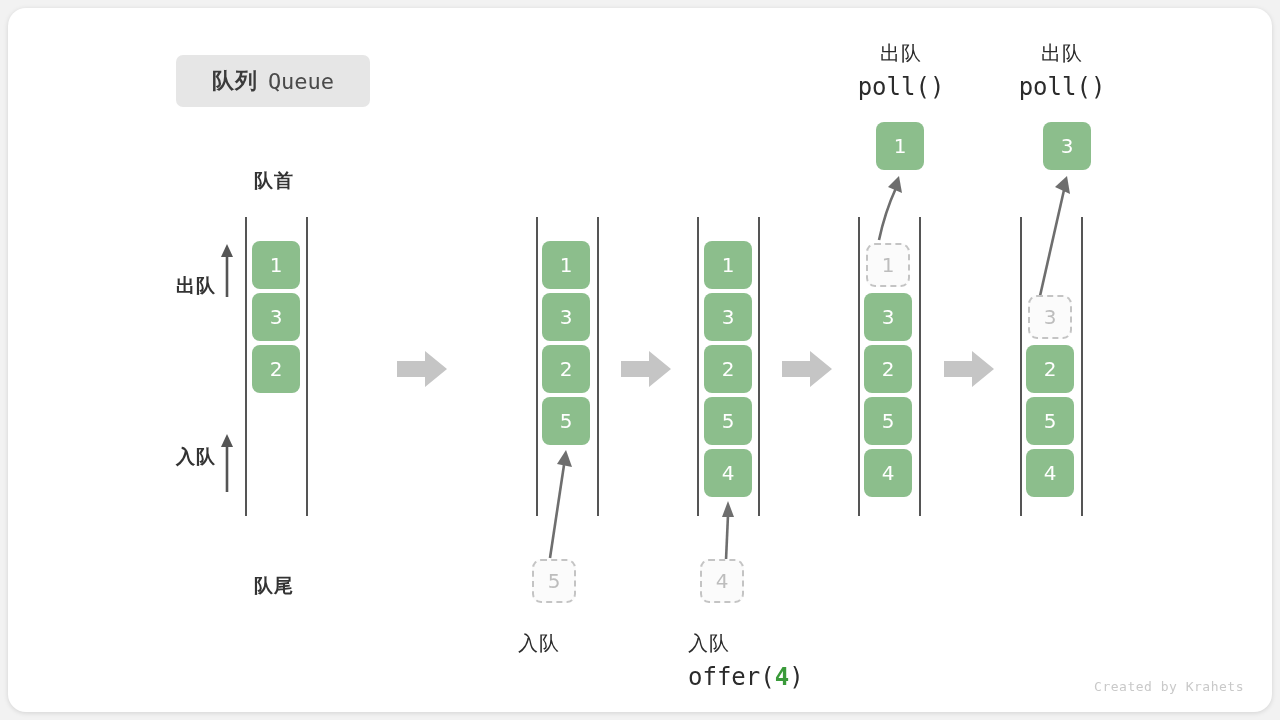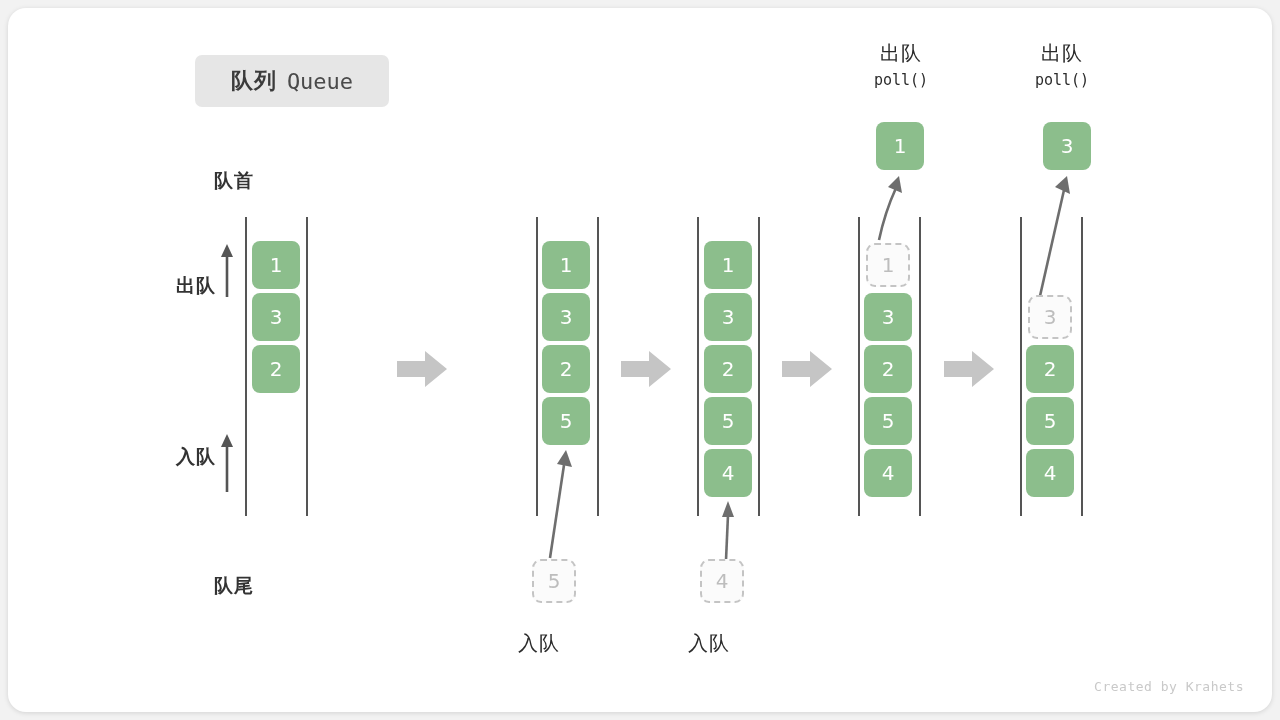--- a/index.html
+++ b/index.html
@@ -31,41 +31,40 @@
     left: 168px;
     top: 47px;
     width: 194px;
     height: 52px;
     background: #e6e6e6;
     border-radius: 7px;
     display: flex;
     align-items: center;
     justify-content: center;
     gap: 10px;
-    margin-left: 19px;
   }
   #title-badge .cn {
     font-size: 22px;
     font-weight: bold;
     color: #3b3b3b;
     letter-spacing: 1px;
   }
   #title-badge .en {
     font-family: "DejaVu Sans Mono", "Liberation Mono", monospace;
     font-size: 22px;
     color: #4a4a4a;
   }
 
   
   .end-label {
     font-size: 19px;
     font-weight: bold;
     color: #333333;
     letter-spacing: 1px;
-    text-align: left;
+    text-align: center;
     width: 120px;
   }
 
   
   .side-label {
     font-size: 19px;
     font-weight: bold;
     color: #333333;
     letter-spacing: 1px;
     text-align: right;
@@ -112,21 +111,21 @@
     line-height: 1.55;
   }
   .op-caption .cn {
     font-size: 20px;
     color: #2b2b2b;
     letter-spacing: 1px;
     display: block;
   }
   .op-caption .code {
     font-family: "DejaVu Sans Mono", "Liberation Mono", monospace;
-    font-size: 15px;
+    font-size: 24px;
     color: #2b2b2b;
     display: block;
   }
   .op-caption .code .num { color: #3a9a3a; font-weight: bold; }
 
   
   #watermark {
     right: 28px;
     bottom: 18px;
     font-family: "DejaVu Sans Mono", "Liberation Mono", monospace;
@@ -218,20 +217,21 @@
     <svg width="40" height="65" viewBox="0 0 40 65">
       <path d="M 18 63 Q 19 40 20 18" stroke="#6e6e6e" stroke-width="2.6" fill="none"></path>
       <polygon points="20,4 26,20 14,20" fill="#6e6e6e"></polygon>
     </svg>
   </div>
 
   <div class="abs cell ghost" style="left:692px; top:551px;">4</div>
 
   <div class="abs op-caption" style="left:650px; top:620px;">
     <span class="cn" style="text-align:left; display:block; padding-left:30px;">入队</span>
+    <span class="code" style="text-align:left; display:block; padding-left:30px;"><span>offer(</span><span class="num">4</span><span>)</span></span>
   </div>
 
   <div class="abs" style="left:774px; top:341px;">
     <svg class="step-arrow" viewBox="0 0 52 40">
       <polygon points="0,12 28,12 28,2 50,20 28,38 28,28 0,28" fill="#c5c5c5"></polygon>
     </svg>
   </div>
 
   <div class="abs op-caption" style="left:803px; top:30px;">
     <span class="cn">出队</span>

